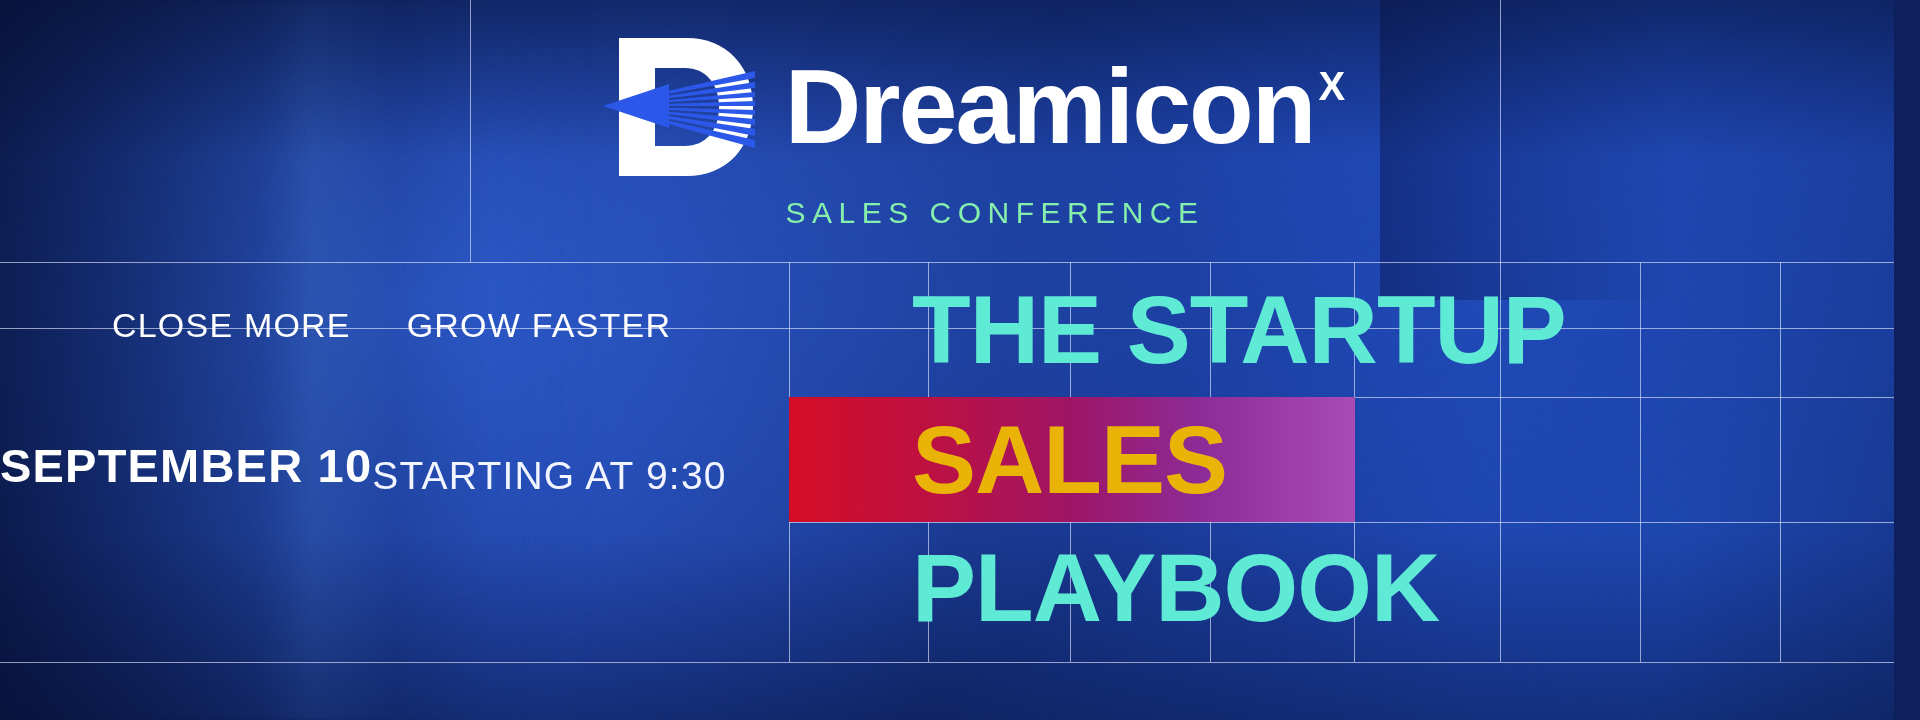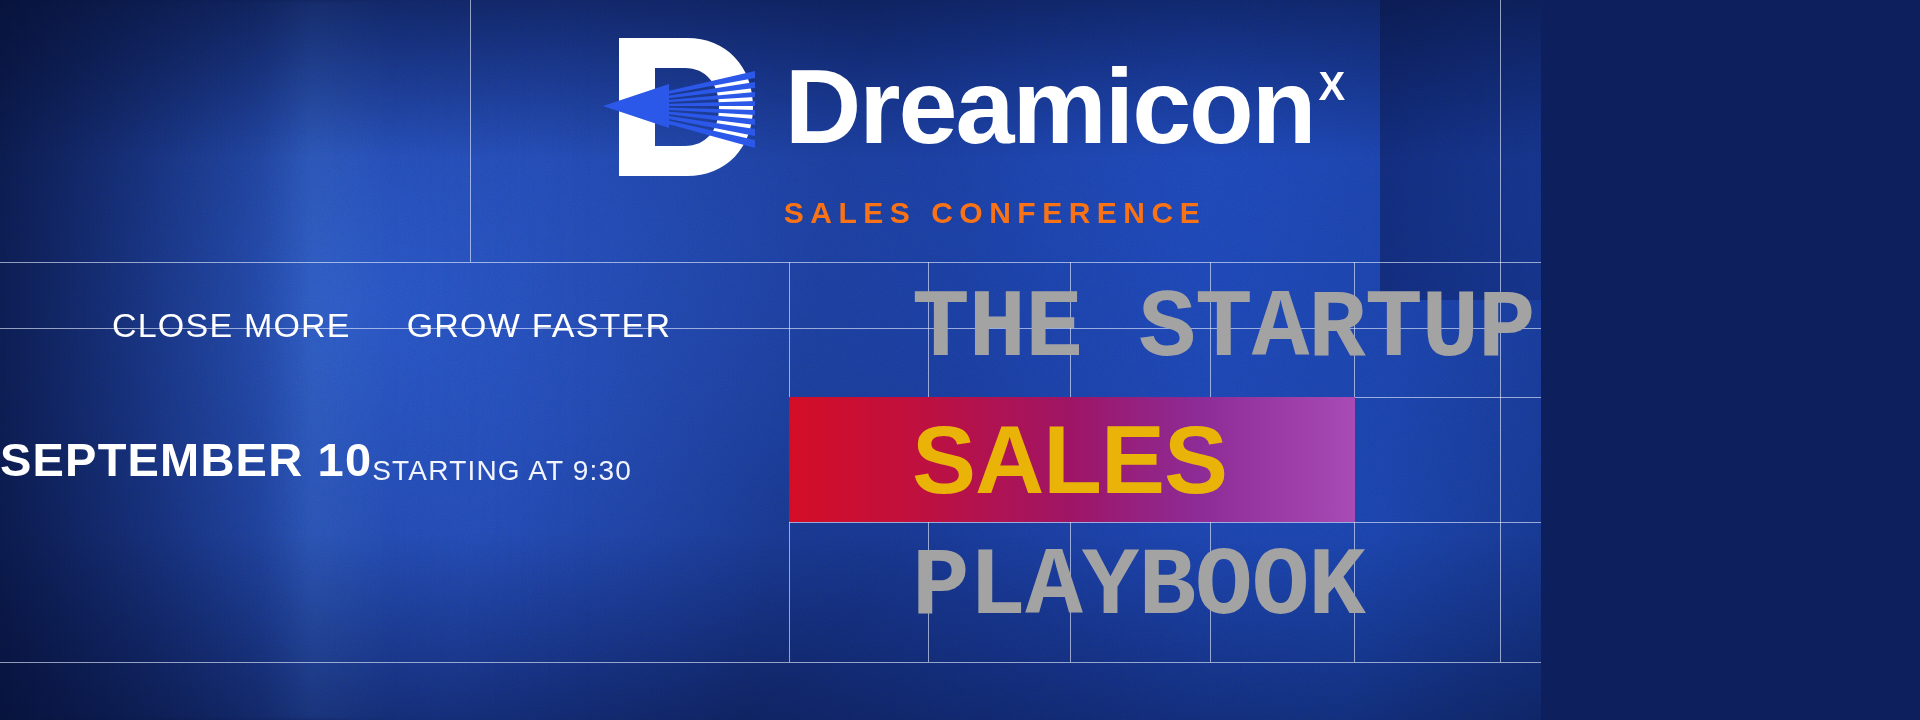--- a/index.html
+++ b/index.html
@@ -1,20 +1,20 @@
 <!DOCTYPE html>
 <html><head>
 <meta charset="utf-8">
 <style>
   html,body{margin:0;padding:0;background:#0d1f5c;}
   *{box-sizing:border-box;}
 
   .banner{
     position:relative;
-    width:1541px;height:720px;
+    width:1894px;height:720px;
     overflow:hidden;
     font-family:"Liberation Sans", sans-serif;
     background:#16359c;
   }
 
   
   .bg-base{
     position:absolute;inset:0;
     background:
       radial-gradient(ellipse 70% 130% at 22% 42%, #2a55c7 0%, rgba(42,85,199,0) 58%),
@@ -62,54 +62,54 @@
   .logo-mark{width:160px;height:150px;display:block;flex:none;}
   .wordmark{
     display:flex;align-items:flex-start;
     color:#ffffff;font-size:106px;line-height:.96;font-weight:700;
     letter-spacing:-2px;
   }
   .wordmark .sup{
     font-size:40px;font-weight:700;line-height:1;margin-top:10px;margin-left:4px;
   }
   .logo-sub{
-    color:#f97316;font-size:30px;letter-spacing:6.5px;font-weight:700;
+    color:#86efac;font-size:30px;letter-spacing:6.5px;font-weight:400;
     margin-top:14px;margin-left:44px;
   }
 
   
   .tagline{
     position:absolute;left:112px;top:306px;
     display:flex;gap:56px;
     color:#ffffff;font-size:34px;font-weight:400;letter-spacing:1.2px;
     white-space:nowrap;
     justify-content:space-between;
   }
   .eventblock{
     position:absolute;left:0;top:432px;width:790px;
     display:flex;flex-direction:row;align-items:center;
     padding-right:24px;
   }
   .ev-date{
     color:#ffffff;font-size:47px;font-weight:700;letter-spacing:1.2px;
   }
   .ev-time{
-    color:#f2f5ff;font-size:28px;font-weight:400;letter-spacing:1.2px;margin-top:22px;
+    color:#f2f5ff;font-size:39px;font-weight:400;letter-spacing:1.2px;margin-top:22px;
   }
   .ev-venue{
     margin-top:30px;font-size:22px;letter-spacing:1.1px;white-space:nowrap;
   }
   .ev-venue .at{color:#cfd9f7;font-weight:400;}
   .ev-venue .place{color:#d3dcfb;font-weight:700;}
 
   
   .headline{
     position:absolute;left:912px;top:282px;width:1000px;
-    color:#a3a3a3;font-weight:700;
-    font-size:96px;line-height:1.0;letter-spacing:-1px;font-family:Liberation Mono, monospace;
+    color:#5eead4;font-weight:700;
+    font-size:96px;line-height:1.0;letter-spacing:-1px;
   }
   .hl-line{display:block;height:96px;line-height:96px;white-space:nowrap;}
   .hl-line.l1{margin-bottom:14px;}
 
   .hl-band{
     position:absolute;left:789px;top:397px;width:566px;height:125px;
     background:linear-gradient(90deg,#d40d26 0%,#c0103e 22%,#9e1566 50%,#8d2b96 72%,#a84bb5 100%);
   }
   .hl-sales{
     position:absolute;left:912px;top:397px;height:125px;line-height:125px;

